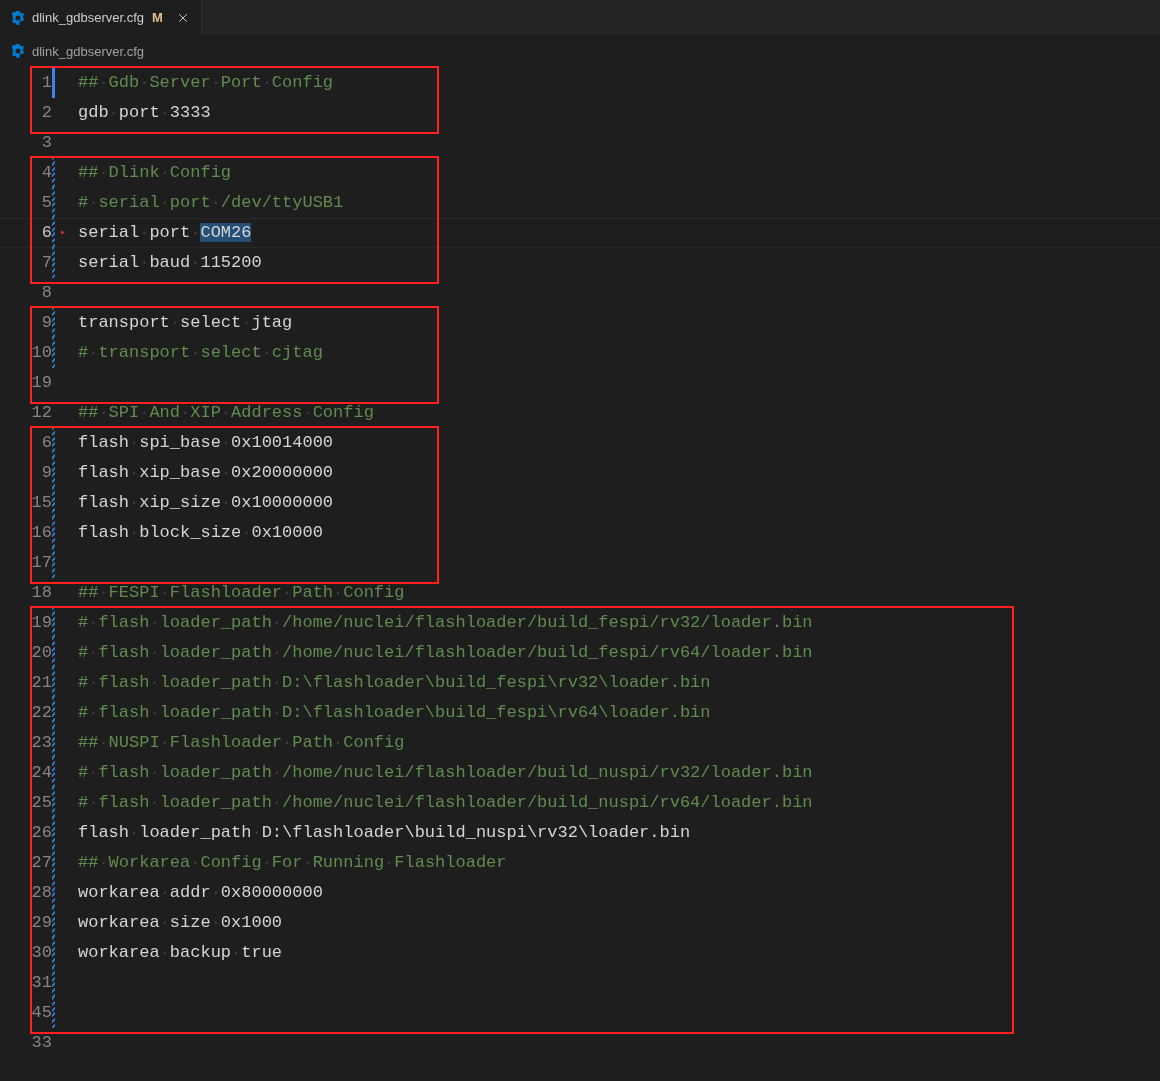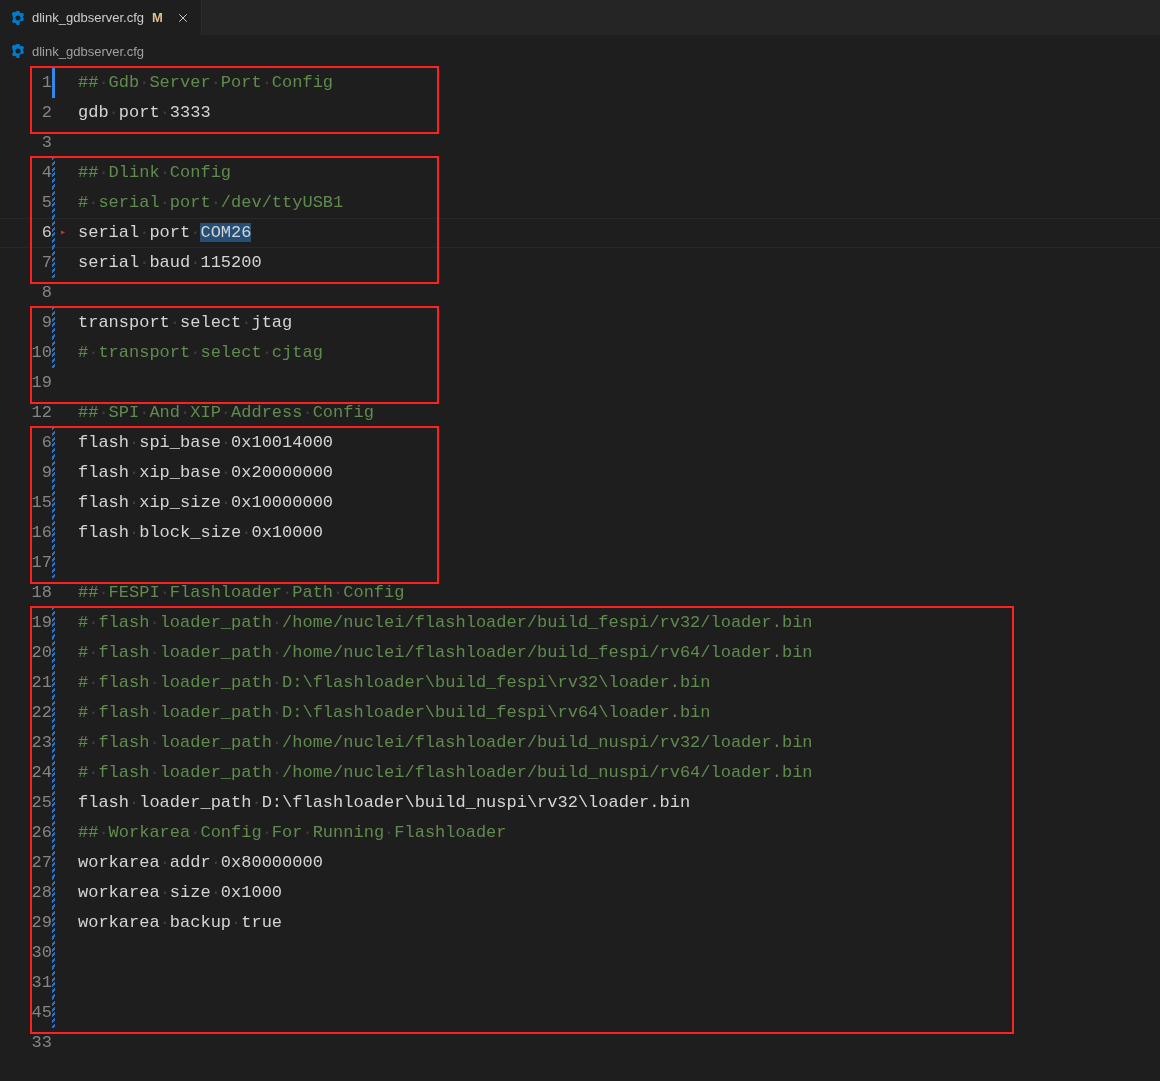--- a/index.html
+++ b/index.html
@@ -251,20 +251,21 @@
       <div class="line"><span class="normal">flash<span class="dot">·</span>spi_base<span class="dot">·</span>0x10014000</span></div>
       <div class="line"><span class="normal">flash<span class="dot">·</span>xip_base<span class="dot">·</span>0x20000000</span></div>
       <div class="line"><span class="normal">flash<span class="dot">·</span>xip_size<span class="dot">·</span>0x10000000</span></div>
       <div class="line"><span class="normal">flash<span class="dot">·</span>block_size<span class="dot">·</span>0x10000</span></div>
       <div class="line"></div>
       <div class="line"><span class="comment">##<span class="dot">·</span>FESPI<span class="dot">·</span>Flashloader<span class="dot">·</span>Path<span class="dot">·</span>Config</span></div>
       <div class="line"><span class="comment">#<span class="dot">·</span>flash<span class="dot">·</span>loader_path<span class="dot">·</span>/home/nuclei/flashloader/build_fespi/rv32/loader.bin</span></div>
       <div class="line"><span class="comment">#<span class="dot">·</span>flash<span class="dot">·</span>loader_path<span class="dot">·</span>/home/nuclei/flashloader/build_fespi/rv64/loader.bin</span></div>
       <div class="line"><span class="comment">#<span class="dot">·</span>flash<span class="dot">·</span>loader_path<span class="dot">·</span>D:\flashloader\build_fespi\rv32\loader.bin</span></div>
       <div class="line"><span class="comment">#<span class="dot">·</span>flash<span class="dot">·</span>loader_path<span class="dot">·</span>D:\flashloader\build_fespi\rv64\loader.bin</span></div>
+      <div class="line"><span class="comment">##<span class="dot">·</span>NUSPI<span class="dot">·</span>Flashloader<span class="dot">·</span>Path<span class="dot">·</span>Config</span></div>
       <div class="line"><span class="comment">#<span class="dot">·</span>flash<span class="dot">·</span>loader_path<span class="dot">·</span>/home/nuclei/flashloader/build_nuspi/rv32/loader.bin</span></div>
       <div class="line"><span class="comment">#<span class="dot">·</span>flash<span class="dot">·</span>loader_path<span class="dot">·</span>/home/nuclei/flashloader/build_nuspi/rv64/loader.bin</span></div>
       <div class="line"><span class="normal">flash<span class="dot">·</span>loader_path<span class="dot">·</span>D:\flashloader\build_nuspi\rv32\loader.bin</span></div>
       <div class="line"><span class="comment">##<span class="dot">·</span>Workarea<span class="dot">·</span>Config<span class="dot">·</span>For<span class="dot">·</span>Running<span class="dot">·</span>Flashloader</span></div>
       <div class="line"><span class="normal">workarea<span class="dot">·</span>addr<span class="dot">·</span>0x80000000</span></div>
       <div class="line"><span class="normal">workarea<span class="dot">·</span>size<span class="dot">·</span>0x1000</span></div>
       <div class="line"><span class="normal">workarea<span class="dot">·</span>backup<span class="dot">·</span>true</span></div>
       <div class="line"></div>
     </div>
   <div id="boxes">

